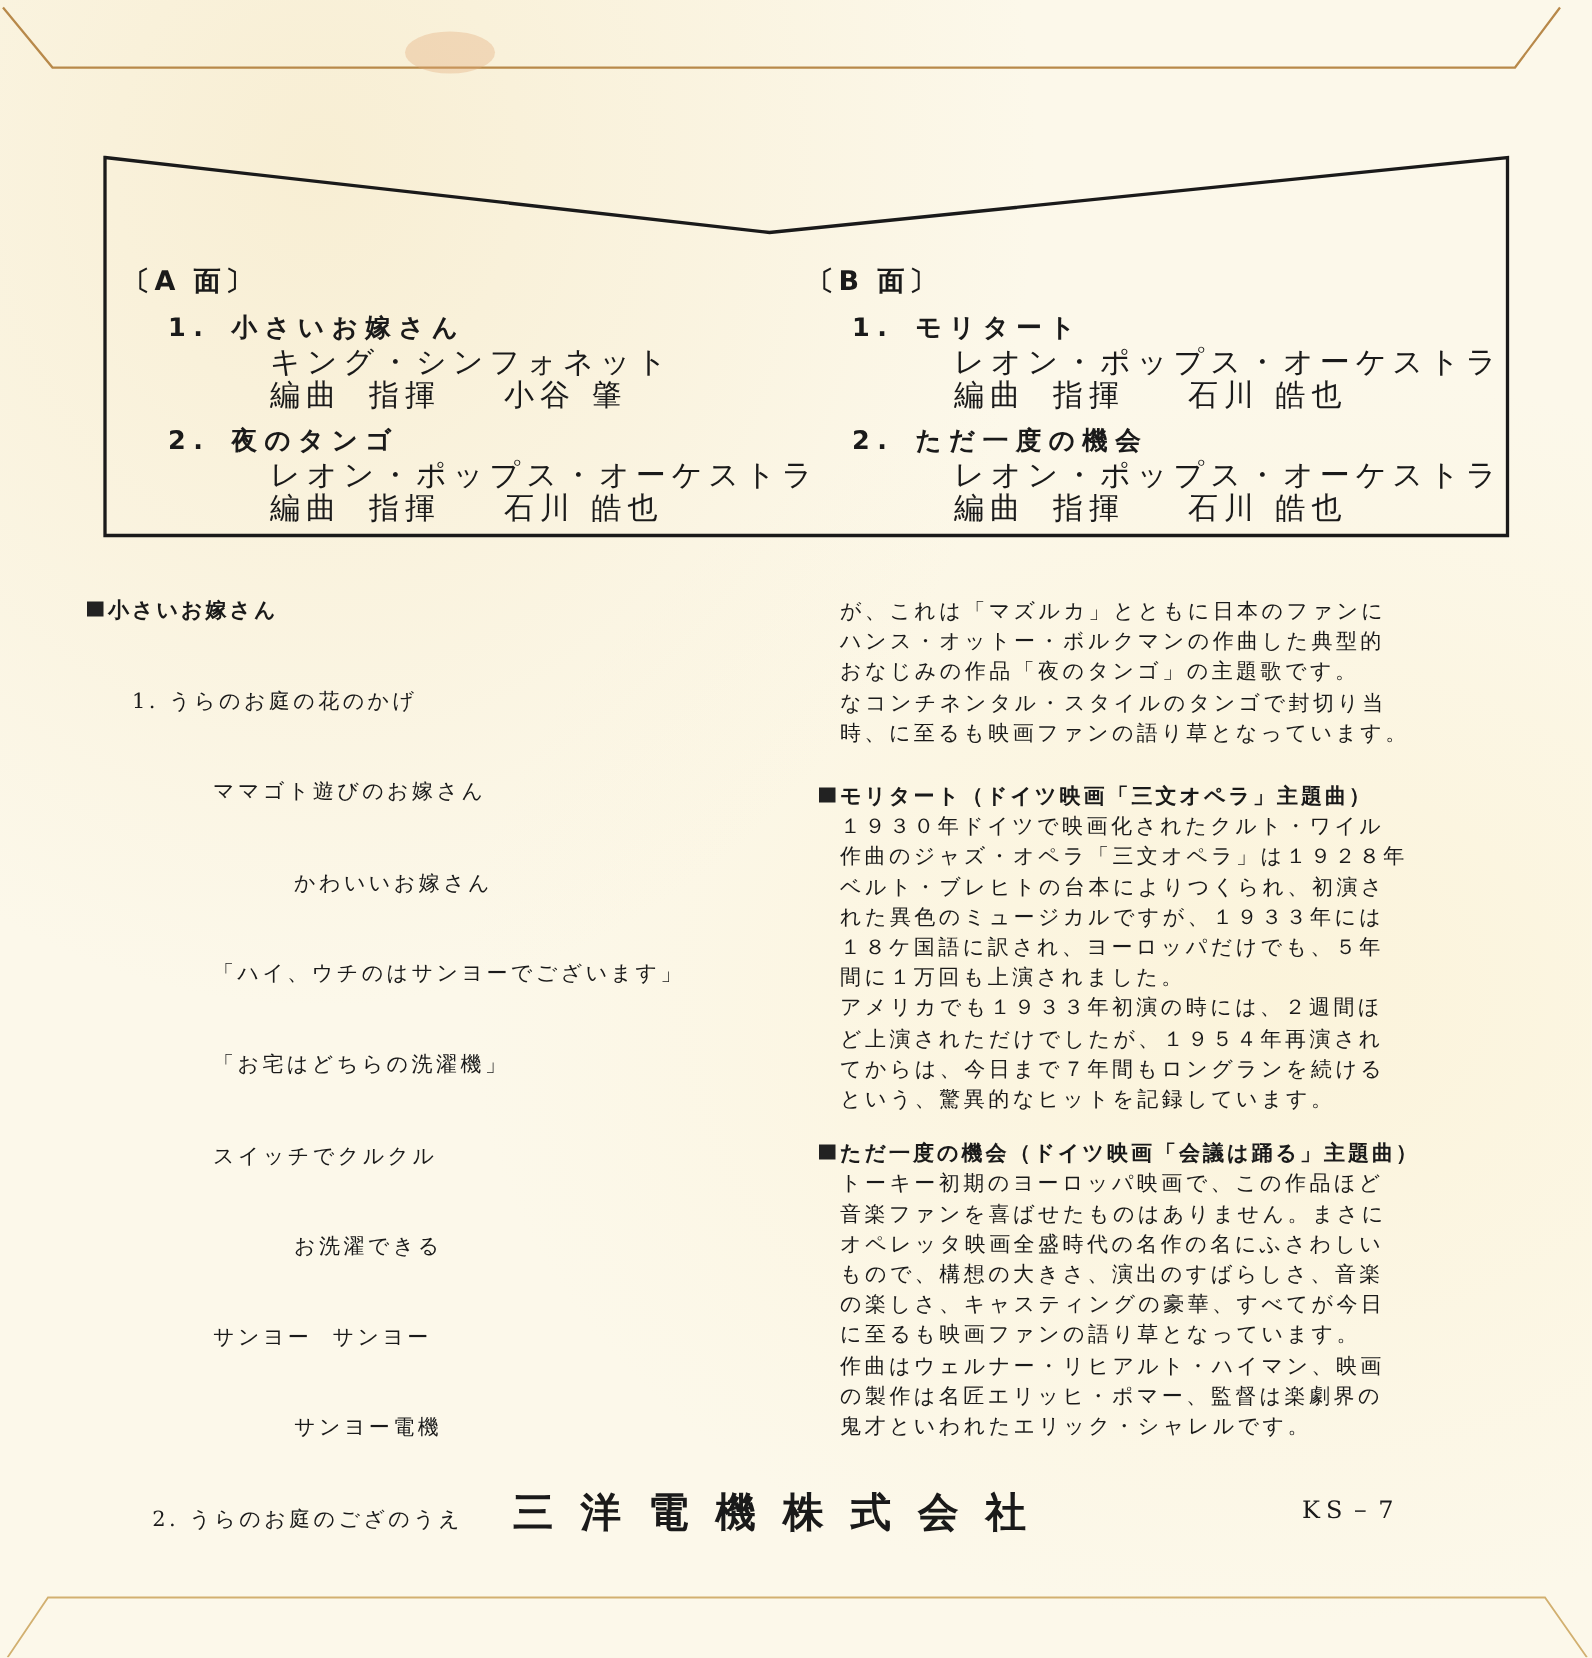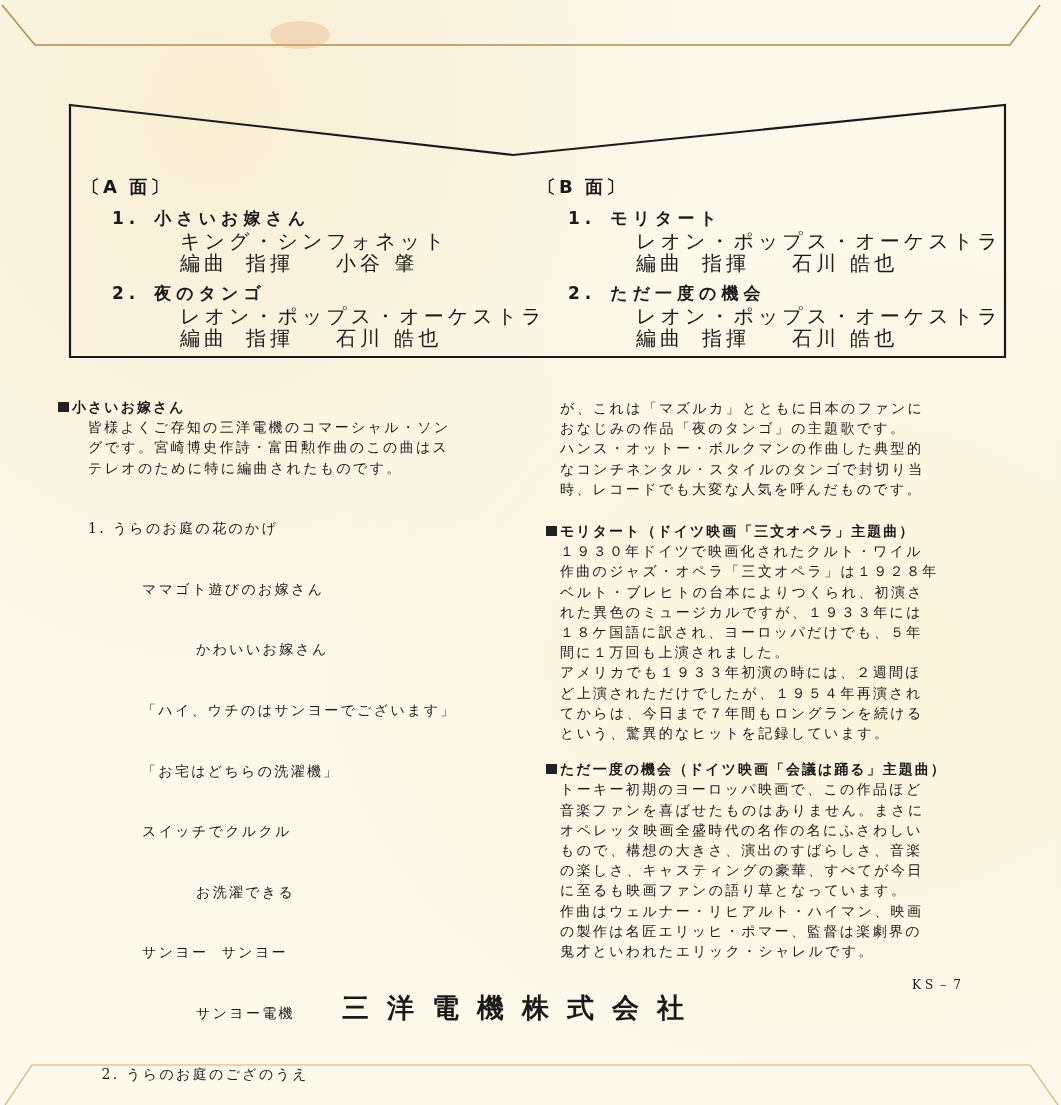--- a/index.html
+++ b/index.html
@@ -35,21 +35,21 @@
   .notes-left { left:72px; top:397px; width:420px; }
   .notes-right { left:560px; top:398px; width:420px; }
   .heading { font-weight:bold; font-family:"DejaVu Sans", sans-serif; letter-spacing:2px; margin-left:-14px; }
   .heading .sq { display:inline-block; width:11px; height:10px; background:#222; margin-right:3px; vertical-align:0; }
   .heading .sub { font-weight:bold; font-family:"DejaVu Serif", serif; }
   .para { padding-left:16px; }
   .lyric { white-space:pre; }
   .section { margin-bottom:16px; }
 
   .footer-company { position:absolute; left:294px; top:990px; font-size:27px; font-weight:bold; letter-spacing:18px; font-family:"DejaVu Sans", sans-serif;margin-left:48px; }
-  .footer-code { position:absolute; left:868px; top:977px; font-size:12px; letter-spacing:4px;margin-left:44px; }
+  .footer-code { position:absolute; left:868px; top:997px; font-size:16px; letter-spacing:4px; }
 </style>
 </head>
 <body>
 
 <div class="paper"></div>
 
 <svg class="flap-top" viewBox="0 0 1061 50">
   <path d="M2,5 L35,45 L1010,45 L1040,5" fill="none" stroke="#b8894a" stroke-width="1.5"></path>
   <ellipse cx="300" cy="35" rx="30" ry="14" fill="rgba(225,170,120,0.35)"></ellipse>
 </svg>
@@ -82,25 +82,20 @@
   <div class="track">
     <div class="track-title"><span class="track-num">2.</span><span>ただ一度の機会</span></div>
     <div class="credit">レオン・ポップス・オーケストラ</div>
     <div class="credit"><span>編曲</span><span class="gap"></span><span>指揮</span><span class="gap2"></span><span>石川 皓也</span></div>
   </div>
 </div>
 
 <div class="notes notes-left">
   <div class="section">
     <div class="heading"><span class="sq"></span><span>小さいお嫁さん</span></div>
-    <div class="para">
-      <div>皆様よくご存知の三洋電機のコマーシャル・ソン</div>
-      <div>グです。宮崎博史作詩・富田勲作曲のこの曲はス</div>
-      <div>テレオのために特に編曲されたものです。</div>
-    </div>
     <div class="para lyric">
       <div>1. うらのお庭の花のかげ</div>
       <div>        ママゴト遊びのお嫁さん</div>
       <div>                かわいいお嫁さん</div>
       <div>        「ハイ、ウチのはサンヨーでございます」</div>
       <div>        「お宅はどちらの洗濯機」</div>
       <div>        スイッチでクルクル</div>
       <div>                お洗濯できる</div>
       <div>        サンヨー  サンヨー</div>
       <div>                サンヨー電機</div>
@@ -114,24 +109,24 @@
       
       
     </div>
   </div>
 
 </div>
 
 <div class="notes notes-right">
   <div class="section">
     <div>が、これは「マズルカ」とともに日本のファンに</div>
+    <div>ハンス・オットー・ボルクマンの作曲した典型的</div>
     <div>おなじみの作品「夜のタンゴ」の主題歌です。</div>
-    <div>ハンス・オットー・ボルクマンの作曲した典型的</div>
     <div>なコンチネンタル・スタイルのタンゴで封切り当</div>
-    <div>時、レコードでも大変な人気を呼んだものです。</div>
+    <div>時、に至るも映画ファンの語り草となっています。</div>
   </div>
   <div class="section" style="margin-top:22px;">
     <div class="heading"><span class="sq"></span><span>モリタート</span><span class="sub">（ドイツ映画「三文オペラ」主題曲）</span></div>
     <div>
       <div>１９３０年ドイツで映画化されたクルト・ワイル</div>
       <div>作曲のジャズ・オペラ「三文オペラ」は１９２８年</div>
       <div>ベルト・ブレヒトの台本によりつくられ、初演さ</div>
       <div>れた異色のミュージカルですが、１９３３年には</div>
       <div>１８ケ国語に訳され、ヨーロッパだけでも、５年</div>
       <div>間に１万回も上演されました。</div>

